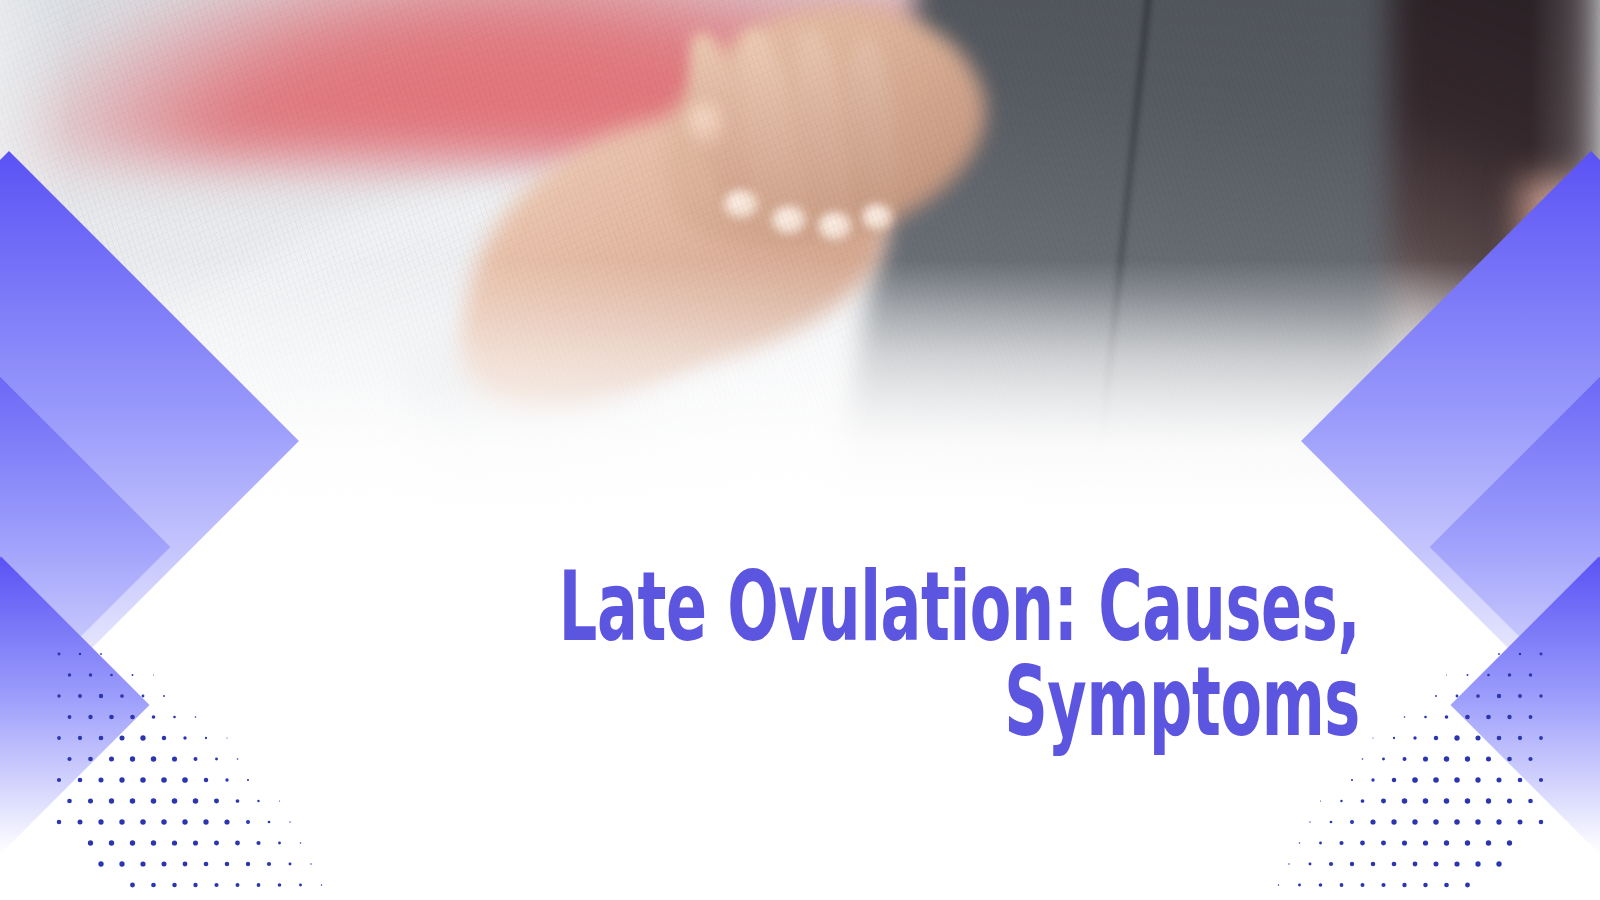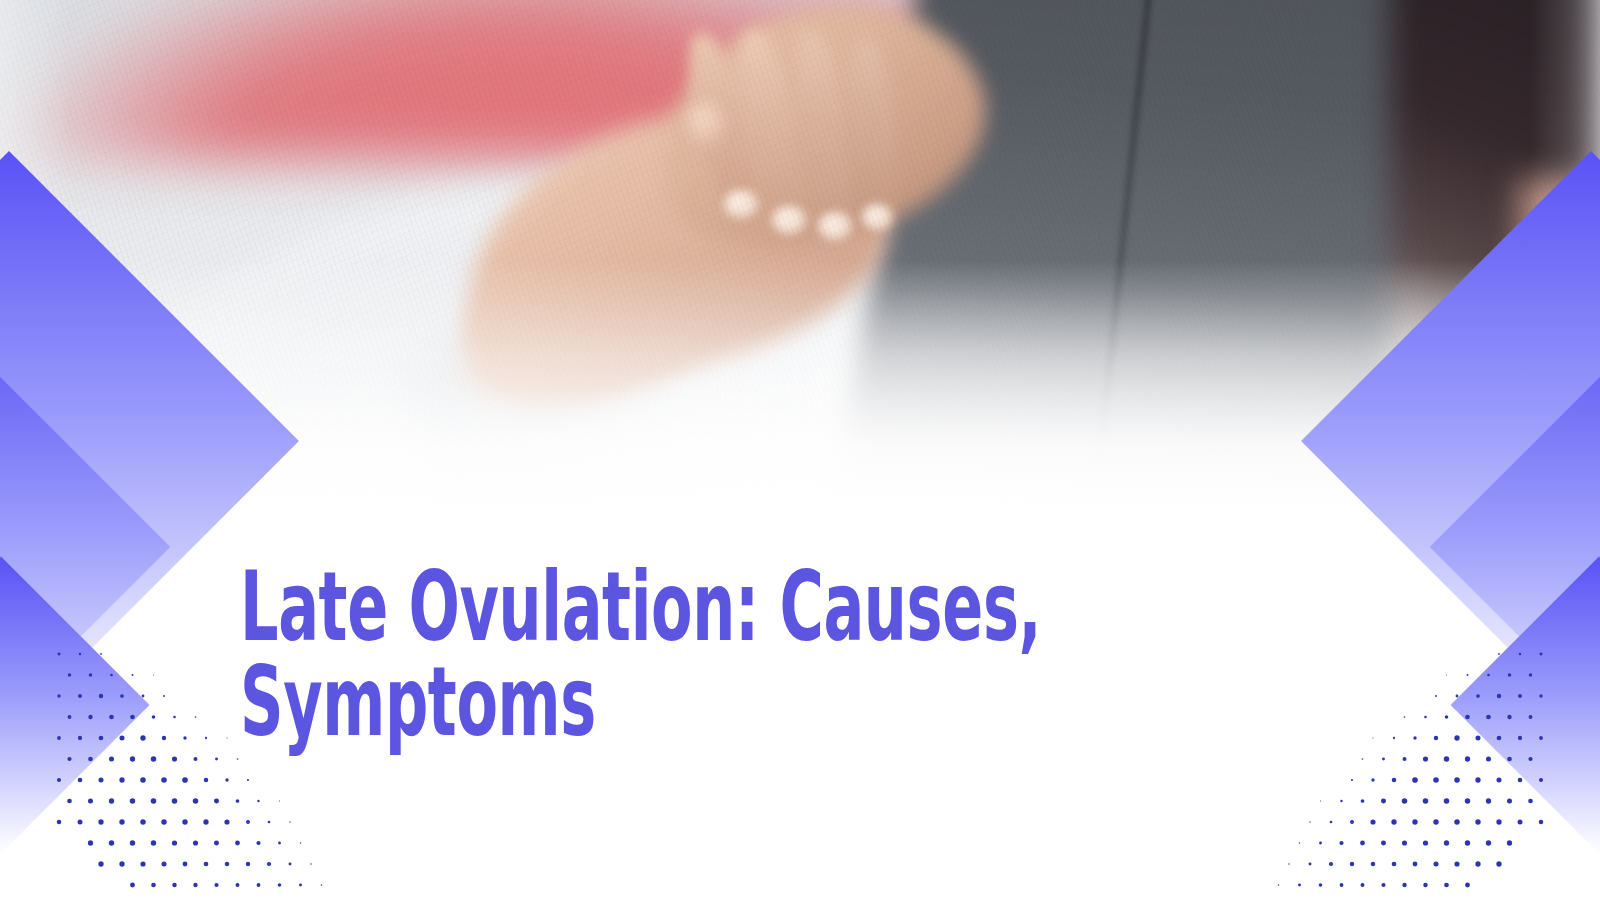--- a/index.html
+++ b/index.html
@@ -215,21 +215,21 @@
   }
   .ht-left  { left: 55px;   top: 648px; width: 300px; height: 255px; }
   .ht-right { left: 1245px; top: 648px; width: 300px; height: 255px; }
 
   
   .title-block {
     position: absolute;
     left: 0;
     top: 560px;
     width: 1600px;
-    text-align: left;
+    text-align: right;
   }
   .title-text {
     display: block;
     margin: 0;
     font-family: "Liberation Sans Narrow", "DejaVu Sans Condensed", "Liberation Sans", sans-serif;
     font-weight: 700;
     font-size: 96px;
     line-height: 0.99;
     letter-spacing: -0.5px;
     color: #5B55E0;

